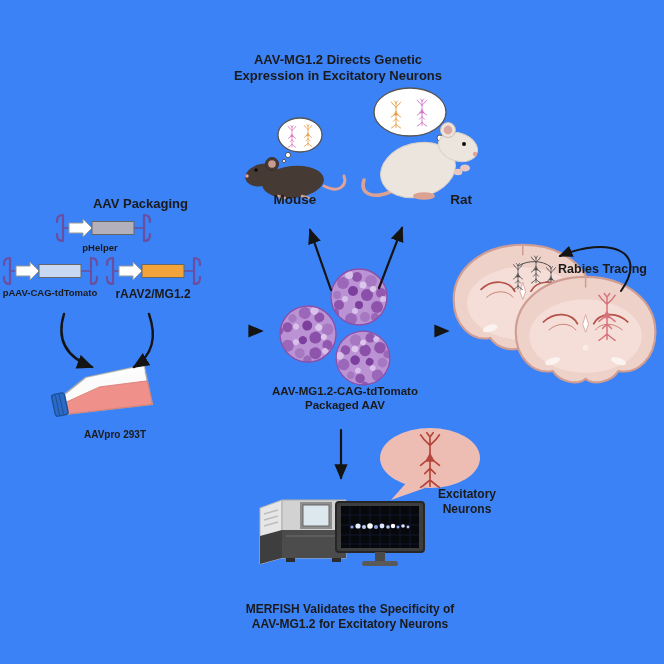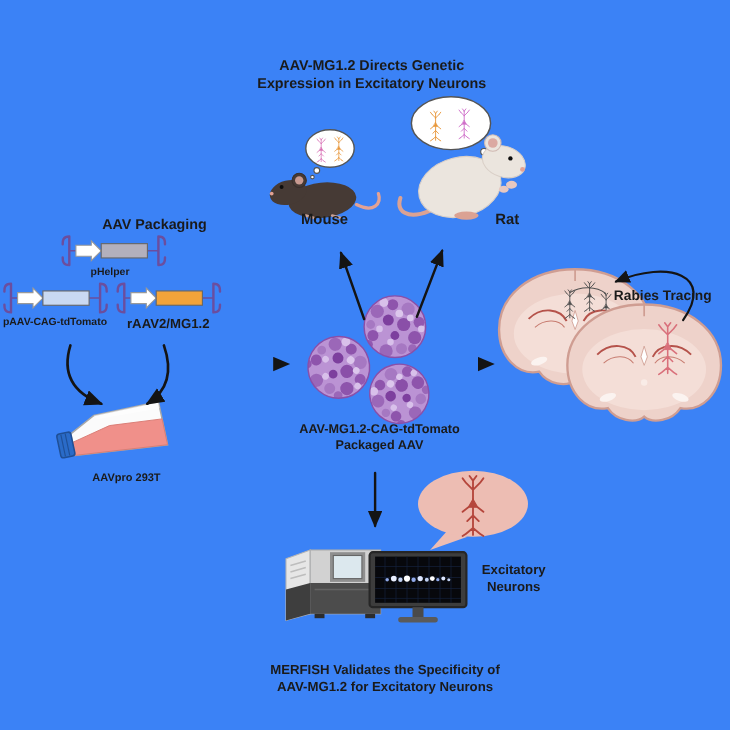--- a/index.html
+++ b/index.html
@@ -242,21 +242,21 @@
 
   <div class="illus" style="left:377px;top:426px;">
     <svg width="106" height="76" viewBox="0 0 106 76">
       <polygon points="30,56 14,74 48,62" fill="#edbdb3"></polygon>
       <ellipse cx="53" cy="32" rx="50" ry="30" fill="#edbdb3"></ellipse>
       <g color="#b5463c">
         <use href="#pyr" transform="translate(53,33) scale(1.05)"></use>
       </g>
     </svg>
   </div>
-  <div class="txt" style="left:426px;top:487px;width:82px;font-size:12px;margin-top:24px;">Excitatory
+  <div class="txt" style="left:426px;top:487px;width:82px;font-size:12px;">Excitatory
 Neurons</div>
 
   <div class="illus" style="left:256px;top:494px;">
     <svg width="98" height="78" viewBox="0 0 98 78">
       <g>
         <polygon points="4,14 26,6 26,64 4,70" fill="#e6e6e6" stroke="#b5b5b5"></polygon>
         <rect x="26" y="6" width="64" height="58" fill="#d2d2d2" stroke="#adadad"></rect>
         <path d="M8 20 L22 16 M8 26 L22 22 M8 32 L22 28" stroke="#bdbdbd" stroke-width="1.4"></path>
         <rect x="44" y="8" width="32" height="27" fill="#8f8f8f"></rect>
         <rect x="47" y="11" width="26" height="21" fill="#dce8ee" stroke="#666" stroke-width="1"></rect>

